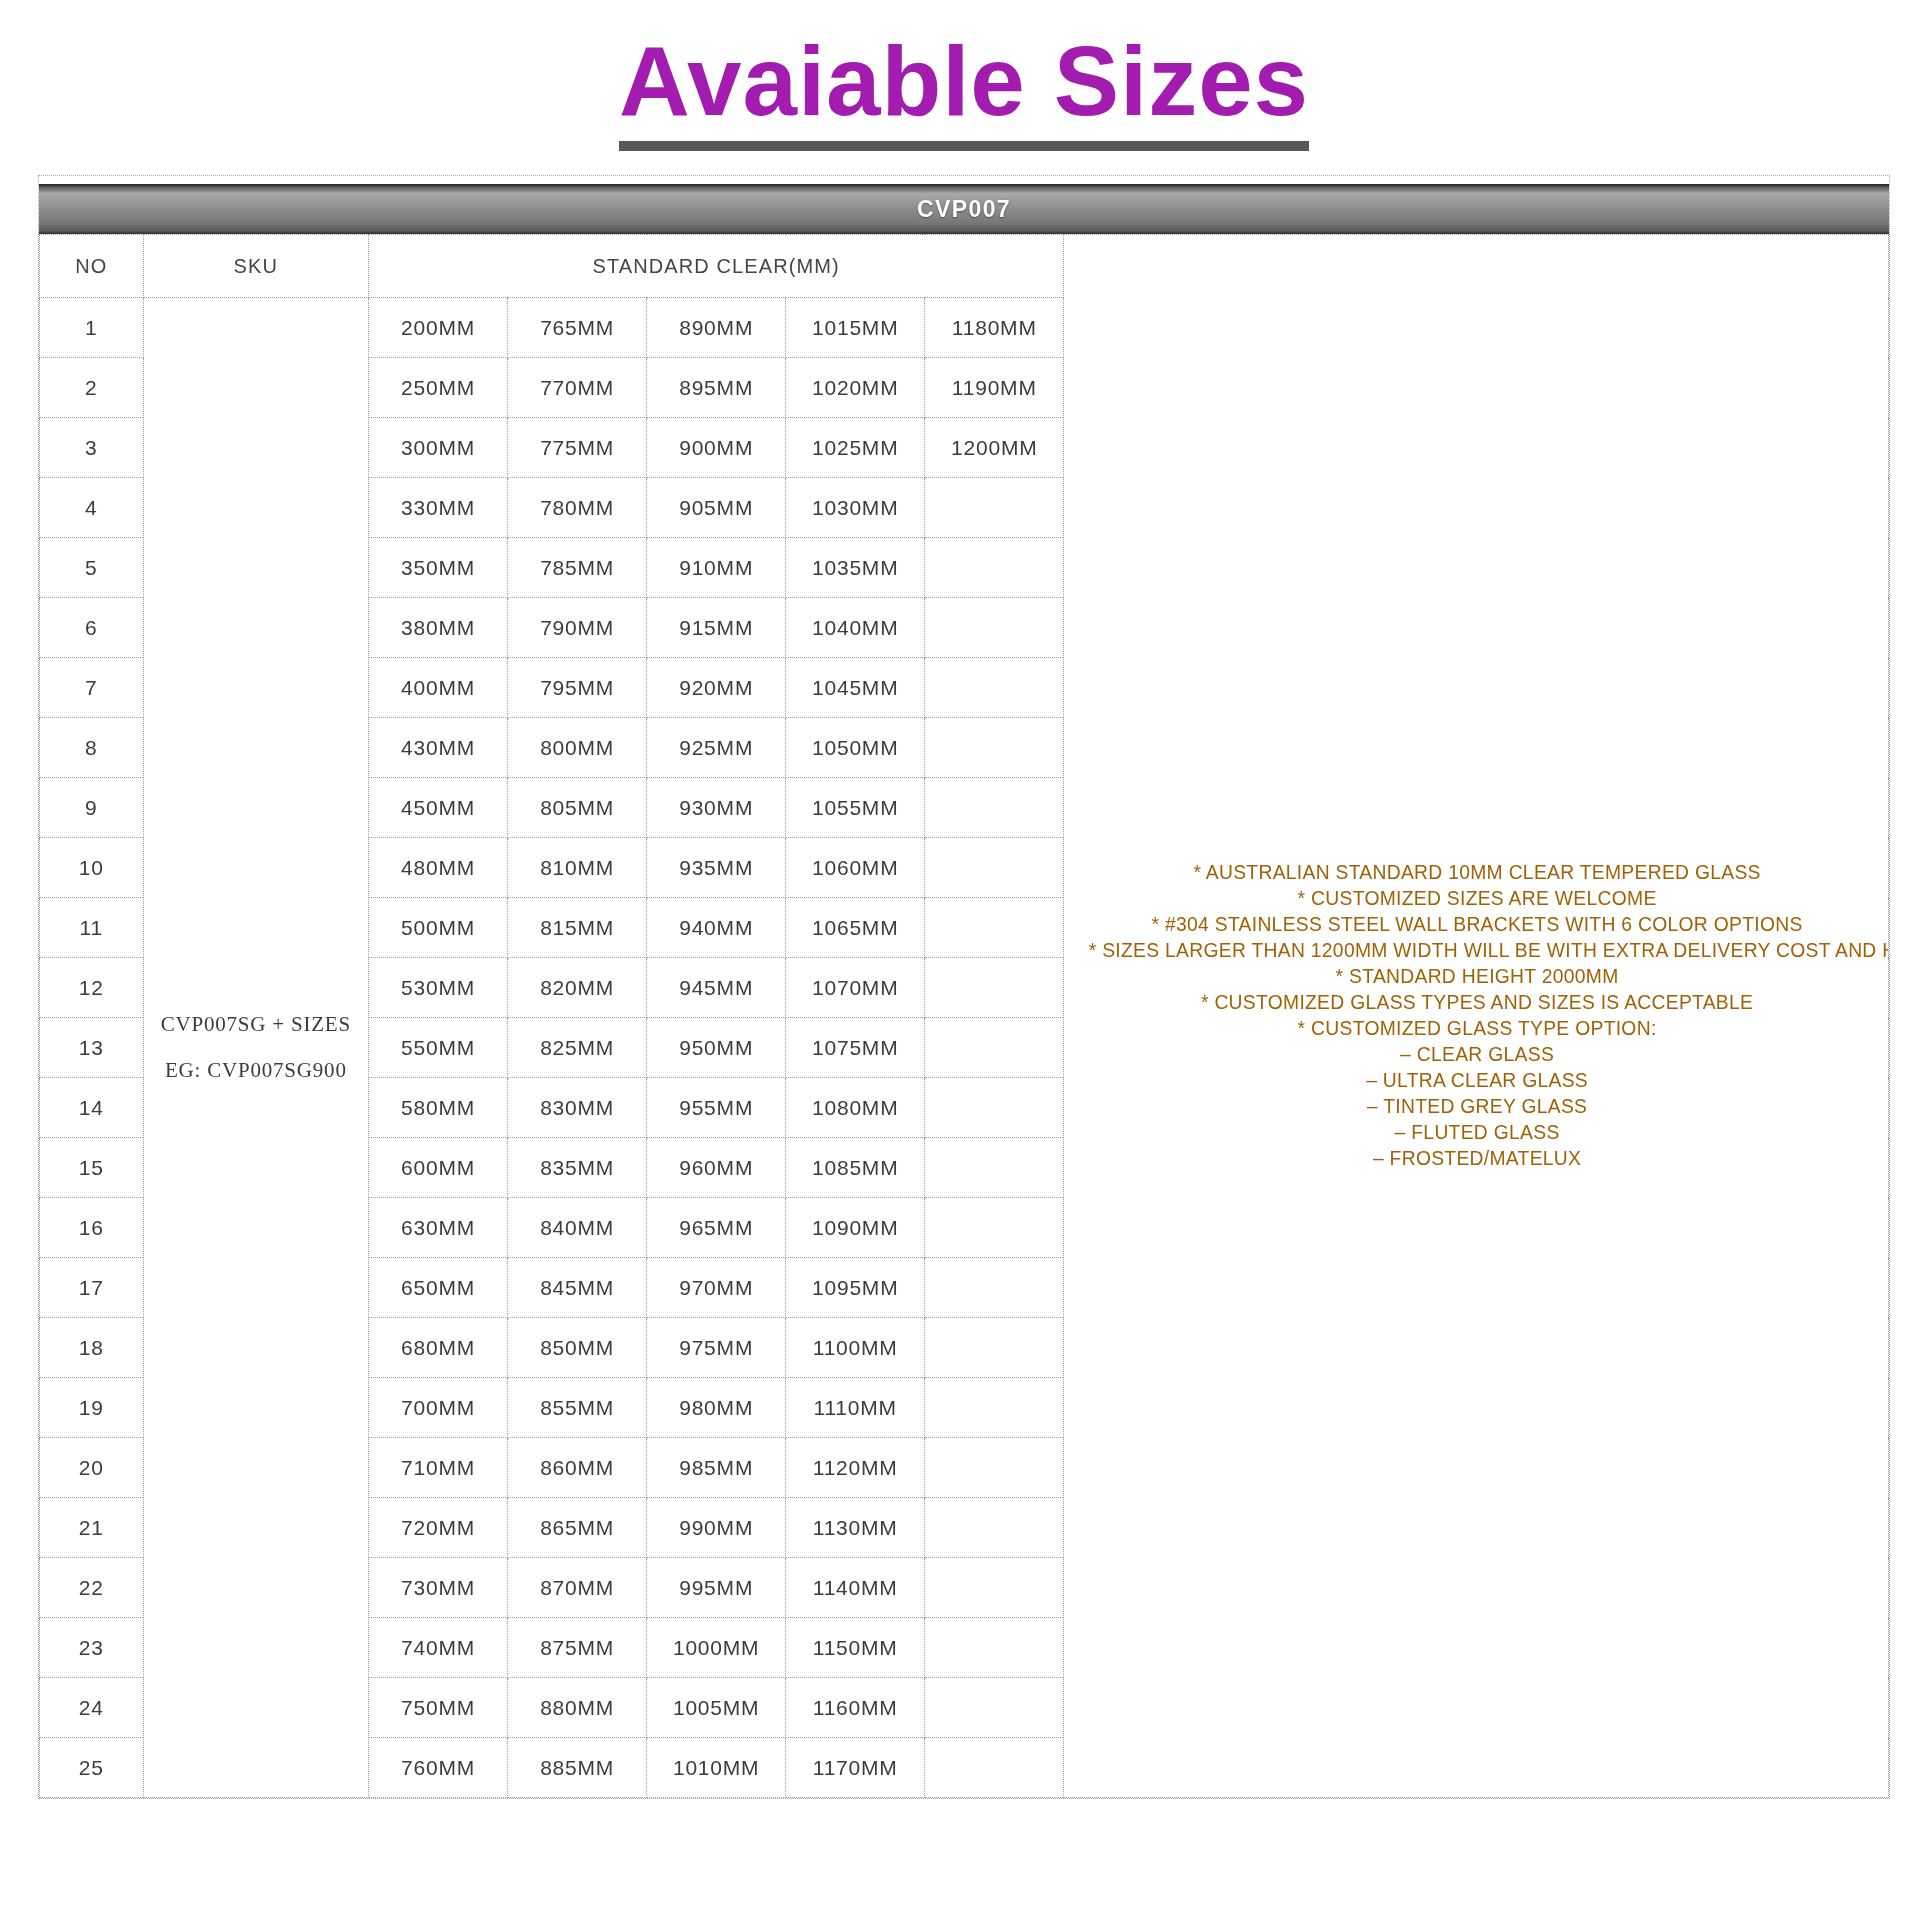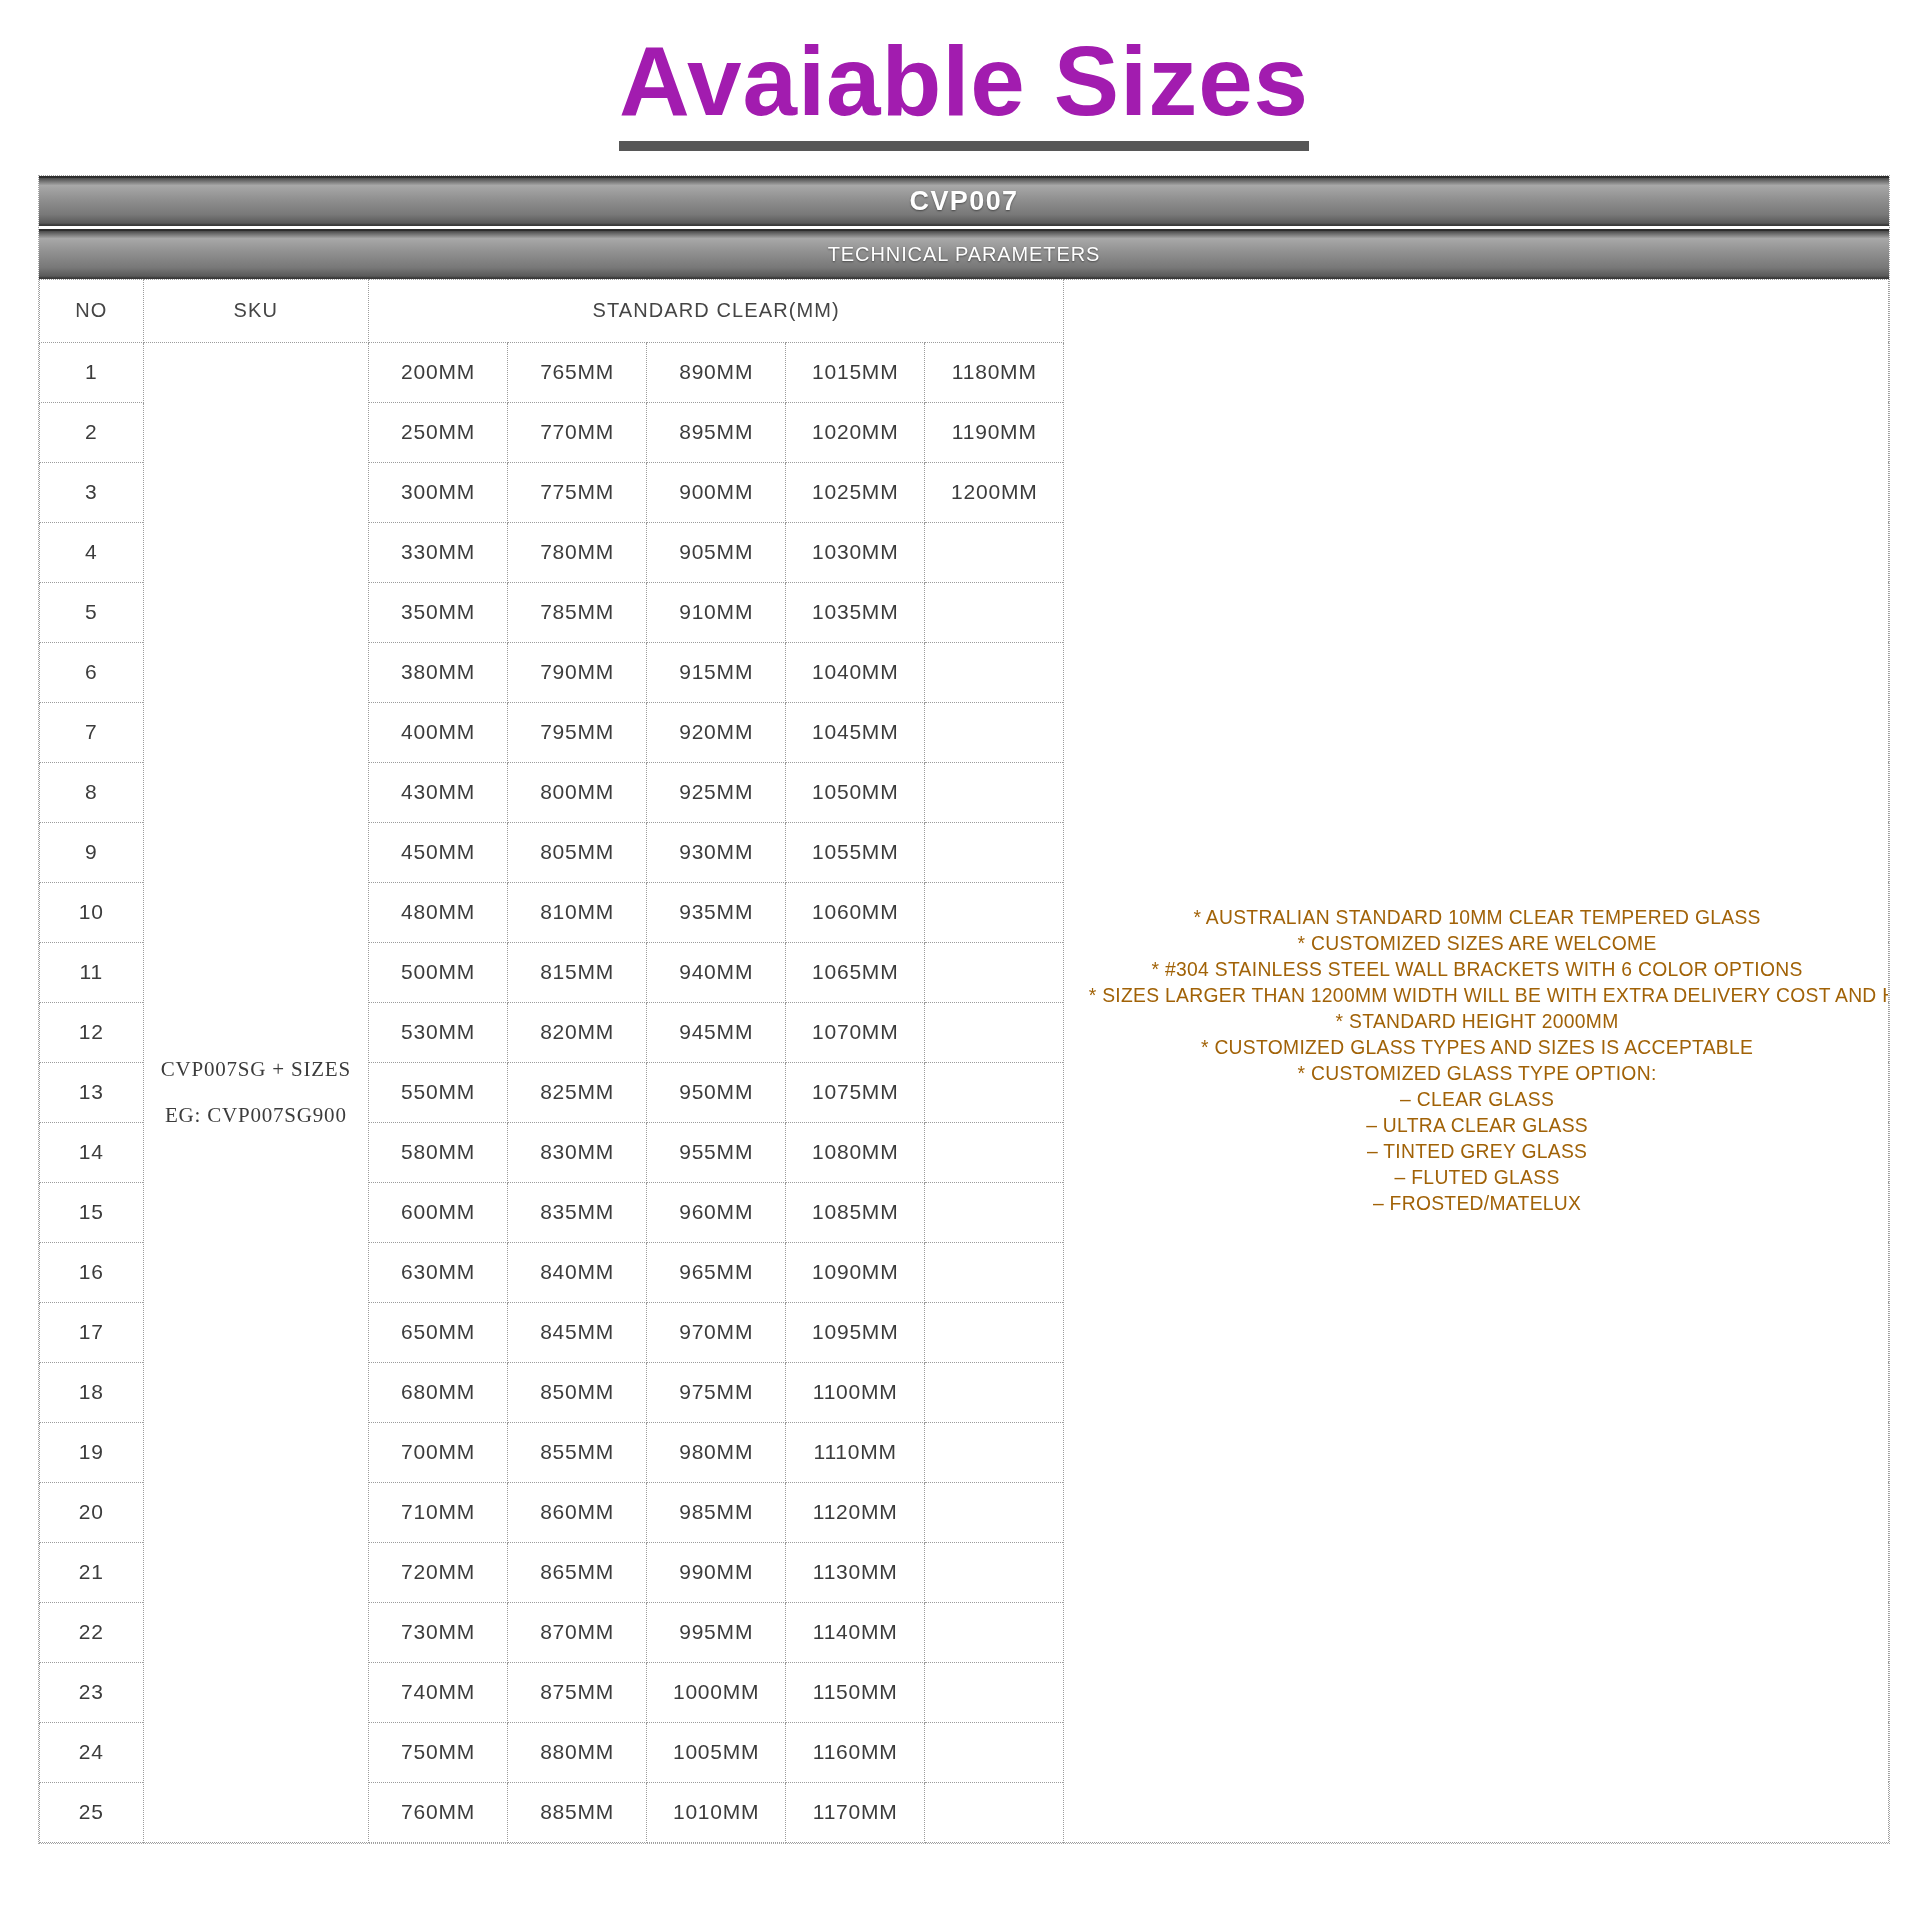--- a/index.html
+++ b/index.html
@@ -15,21 +15,21 @@
   .title-wrap h1 span{border-bottom:10.4px solid #575757;padding-bottom:5.6px;}
   
   .frame{margin:38px 38px 0 38px;border:1.9px dotted #a6a6a6;background:#fff;}
   
   .metal-bar{
     height:47px;display:flex;align-items:center;justify-content:center;
     color:#ffffff;text-shadow:0 0.9px 1.9px rgba(0,0,0,.45);
     border-top:2.8px solid #2e2e2e;border-bottom:1.9px solid #3a3a3a;
     background:linear-gradient(180deg,#4a4a4a 0%,#a8a8a8 16%,#909090 45%,#787878 78%,#5a5a5a 96%,#383838 100%);
   }
-  .bar-product{font-size:27px;font-weight:bold;letter-spacing:1.4px;}
+  .bar-product{font-size:23px;font-weight:bold;letter-spacing:1.4px;margin-top:8px;}
   .bar-section{font-size:20px;font-weight:400;letter-spacing:0.9px;margin-top:2.8px;}
   
   table.sizes{width:100%;border-collapse:collapse;table-layout:fixed;}
   table.sizes td, table.sizes th{
     border:0.9px dotted #9c9c9c;text-align:center;vertical-align:middle;
     overflow:hidden;white-space:nowrap;
   }
   tr.colhead-row th{height:60px;font-weight:400;font-size:20px;color:#454545;letter-spacing:1.1px;}
   tr.data-row td{height:57px;font-size:21px;color:#3c3c3c;letter-spacing:0.8px;font-weight:400;}
   td.no-cell{font-size:20px;}
@@ -42,21 +42,20 @@
 </style>
 </head>
 <body>
 
 <div class="title-wrap">
   <h1><span>Avaiable Sizes</span></h1>
 </div>
 
 <div class="frame">
   <div class="metal-bar bar-product">CVP007</div>
-  <div class="metal-bar bar-section">TECHNICAL PARAMETERS</div>
   <table class="sizes">
     <colgroup>
       <col style="width:5.6%">
       <col style="width:12.2%">
       <col style="width:7.52%">
         <col style="width:7.52%">
         <col style="width:7.52%">
       <col style="width:7.52%">
         <col style="width:7.52%">
       <col>

